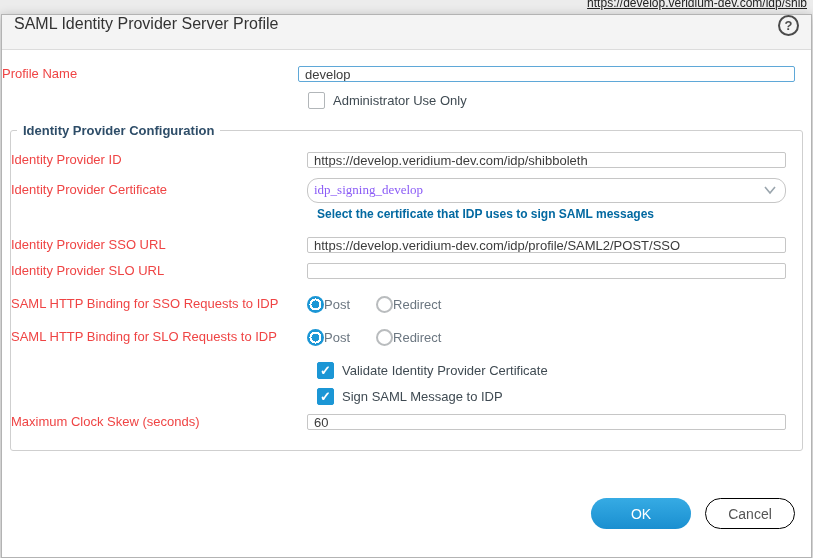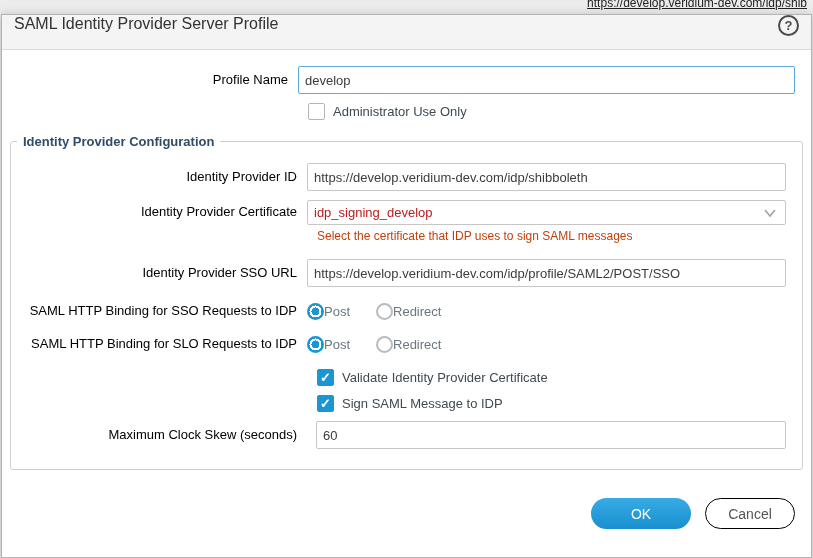--- a/index.html
+++ b/index.html
@@ -48,29 +48,29 @@
   .dialog-body { flex: 1; position: relative; padding-top: 16px; }
 
   .form-row {
     display: flex;
     align-items: center;
     margin-bottom: 9px;
   }
   .lbl {
     width: 296px;
     flex: 0 0 296px;
-    text-align: right;
+    text-align: left;
     padding-right: 10px;
     font-size: 13px;
-    color: #000000;
+    color: #ef4444;
     line-height: 1.3;
   }
   .txt {
     flex: 1;
-    height: 28px;
+    height: 16px;
     border: 1px solid #c6c6c6;
     border-radius: 2px;
     font-family: "Liberation Sans", sans-serif;
     font-size: 13px;
     color: #3c3c3c;
     padding: 0 6px;
     margin-right: 16px;
     background: #fff;
     outline: none;
   }
@@ -101,36 +101,38 @@
     padding: 0 6px;
     font-size: 13px;
     font-weight: bold;
     color: #2e4d68;
   }
   fieldset .lbl { width: 296px; flex: 0 0 296px; }
 
   .helper-row {
     margin: -5px 16px 12px 306px;
     font-size: 12px;
-    color: #c2410c;
+    color: #0369a1;
+    font-weight: bold;
   }
 
   .select {
     flex: 1;
     height: 25px;
     border: 1px solid #c6c6c6;
-    border-radius: 2px;
+    border-radius: 11px;
     margin-right: 16px;
     display: flex;
     align-items: center;
     padding: 0 8px 0 6px;
     font-size: 13px;
-    color: #b91c1c;
-    background: #fff;
-    cursor: pointer;
+    color: #8b5cf6;
+    background: #fff;
+    cursor: pointer;
+    font-family: Liberation Serif, serif;
   }
   .select .chev { margin-left: auto; display: flex; align-items: center; }
 
   .radio-group { display: flex; align-items: center; gap: 26px; }
   .radio-opt { display: flex; align-items: center; cursor: pointer; }
   .radio {
     width: 17px; height: 17px;
     border-radius: 50%;
     border: 2px solid #b9bcbe;
     background: #fff;
@@ -216,20 +218,24 @@
         </div>
       </div>
 
       <div class="helper-row">Select the certificate that IDP uses to sign SAML messages</div>
 
       <div class="form-row gap-top">
         <div class="lbl">Identity Provider SSO URL</div>
         <input class="txt" type="text" value="https://develop.veridium-dev.com/idp/profile/SAML2/POST/SSO" style="">
       </div>
 
+      <div class="form-row">
+        <div class="lbl">Identity Provider SLO URL</div>
+        <input class="txt" type="text" value="" style="">
+      </div>
 
       <div class="form-row binding-row gap-top">
         <div class="lbl">SAML HTTP Binding for SSO Requests to IDP</div>
         <div class="radio-group">
           <div class="radio-opt">
             <span class="radio checked"></span>
             <span class="radio-label">Post</span>
           </div>
           <div class="radio-opt">
             <span class="radio"></span>
@@ -259,21 +265,21 @@
         <div class="cb-label">Validate Identity Provider Certificate</div>
       </div>
 
       <div class="checkbox-row">
         <div class="cb checked">
           <span class="tick">✓</span>
         </div>
         <div class="cb-label">Sign SAML Message to IDP</div>
       </div>
 
-      <div class="form-row" style="margin-bottom:0;gap:9px;">
+      <div class="form-row" style="margin-bottom:0;">
         <div class="lbl">Maximum Clock Skew (seconds)</div>
         <input class="txt" type="text" value="60" style="">
       </div>
 
     </fieldset>
 
     <div class="footer">
       <button class="btn btn-ok">OK</button>
       <button class="btn btn-cancel">Cancel</button>
     </div>

